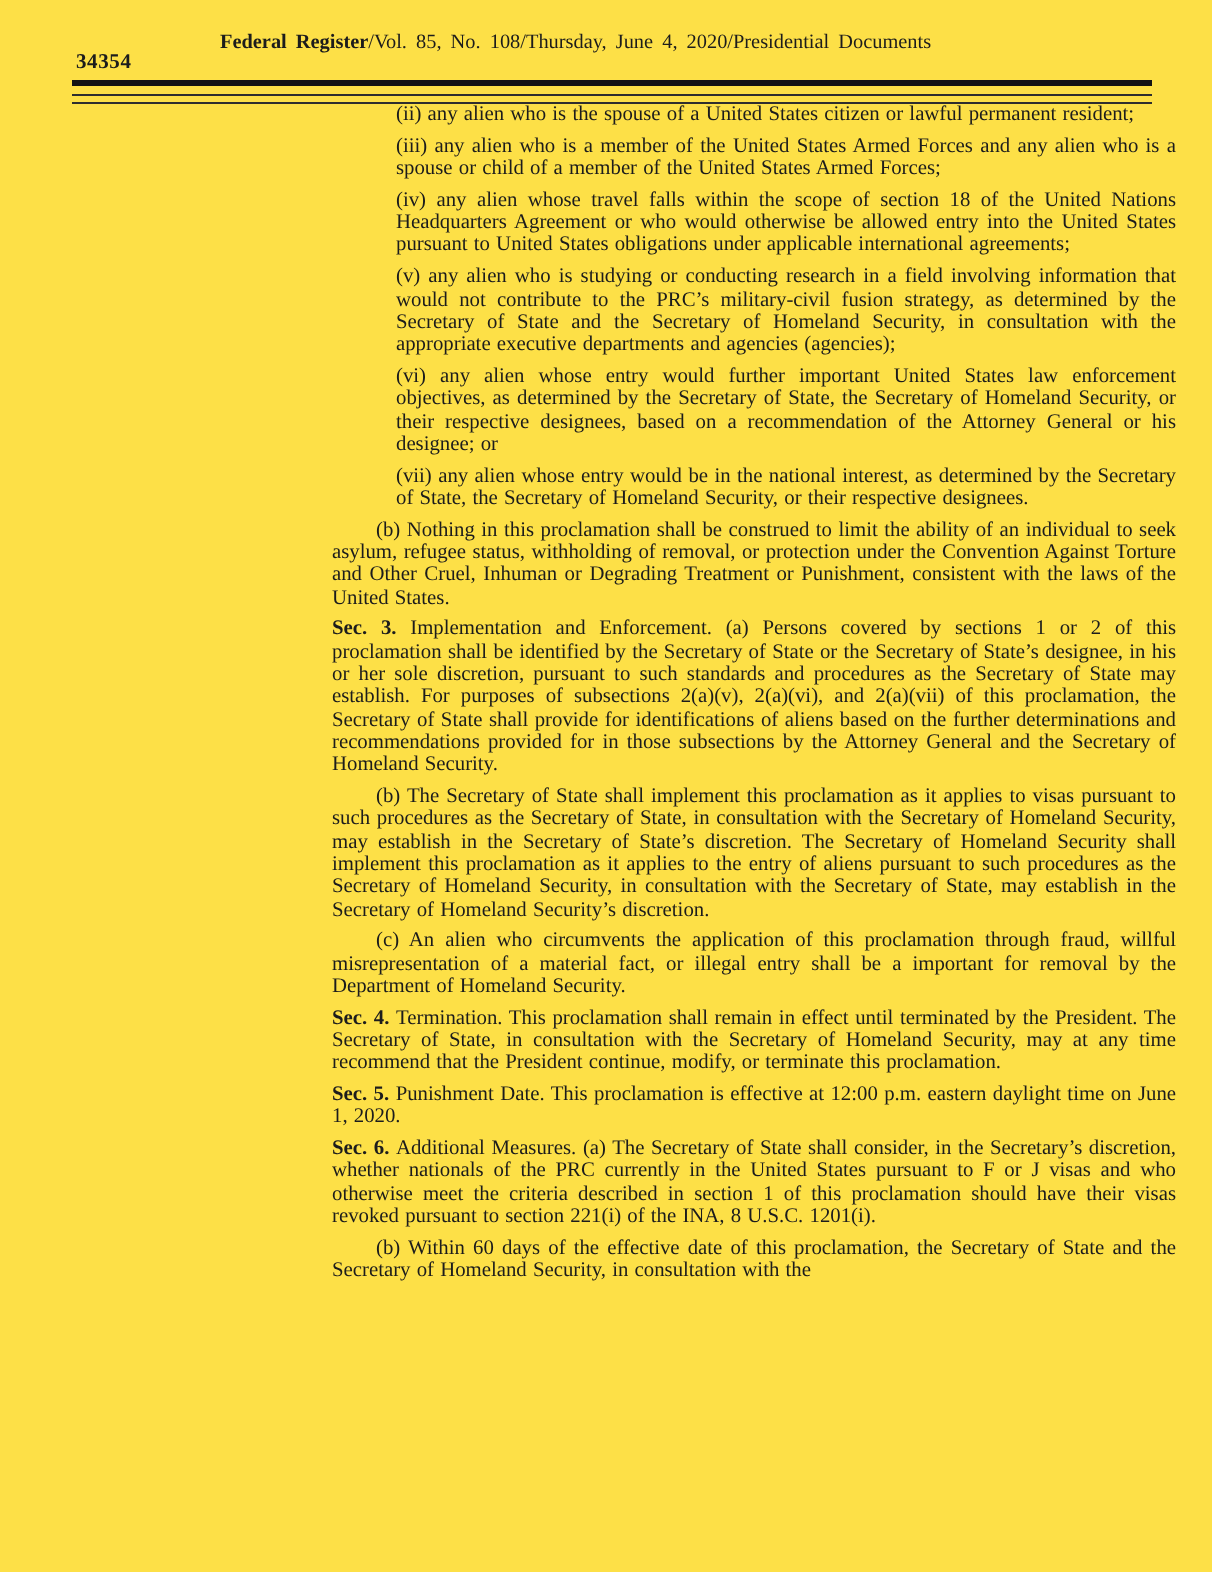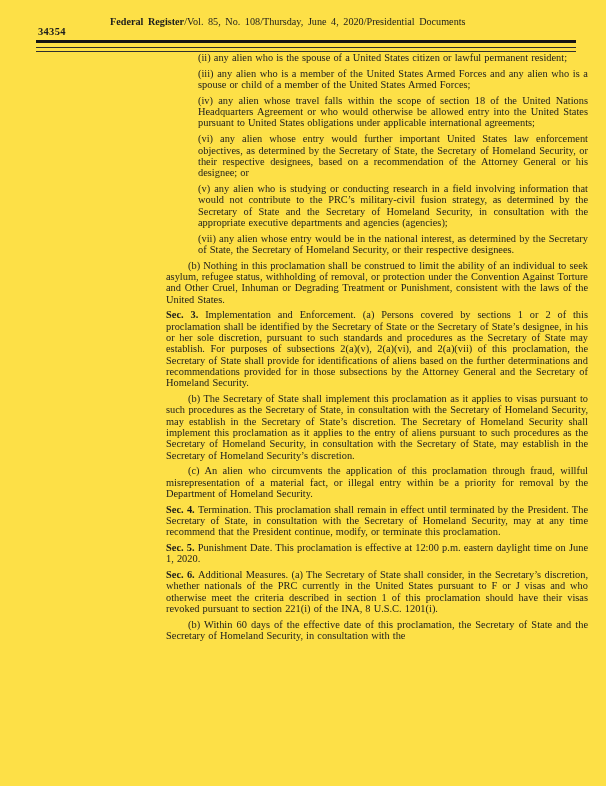--- a/index.html
+++ b/index.html
@@ -54,26 +54,26 @@
     <span class="pg-num">34354</span>
     <span class="masthead"><span class="pub">Federal Register</span><span class="issue">/Vol. 85, No. 108/Thursday, June 4, 2020/Presidential Documents</span></span>
   </header>
   <div class="rule-thick"></div>
   <div class="rule-double"></div>
 
   <main class="body-text">
     <p class="para item"><span class="t">(ii) any alien who is the spouse of a United States citizen or lawful permanent resident;</span></p>
     <p class="para item"><span class="t">(iii) any alien who is a member of the United States Armed Forces and any alien who is a spouse or child of a member of the United States Armed Forces;</span></p>
     <p class="para item"><span class="t">(iv) any alien whose travel falls within the scope of section 18 of the United Nations Headquarters Agreement or who would otherwise be allowed entry into the United States pursuant to United States obligations under applicable international agreements;</span></p>
+    <p class="para item"><span class="t">(v) any alien who is studying or conducting research in a field involving information that would not contribute to the PRC’s military-civil fusion strategy, as determined by the Secretary of State and the Secretary of Homeland Security, in consultation with the appropriate executive departments and agencies (agencies);</span></p>
     <p class="para item"><span class="t">(vi) any alien whose entry would further important United States law enforcement objectives, as determined by the Secretary of State, the Secretary of Homeland Security, or their respective designees, based on a recommendation of the Attorney General or his designee; or</span></p>
-    <p class="para item"><span class="t">(v) any alien who is studying or conducting research in a field involving information that would not contribute to the PRC’s military-civil fusion strategy, as determined by the Secretary of State and the Secretary of Homeland Security, in consultation with the appropriate executive departments and agencies (agencies);</span></p>
     <p class="para item"><span class="t">(vii) any alien whose entry would be in the national interest, as determined by the Secretary of State, the Secretary of Homeland Security, or their respective designees.</span></p>
     <p class="para sub"><span class="t">(b) Nothing in this proclamation shall be construed to limit the ability of an individual to seek asylum, refugee status, withholding of removal, or protection under the Convention Against Torture and Other Cruel, Inhuman or Degrading Treatment or Punishment, consistent with the laws of the United States.</span></p>
     <p class="para section"><span class="sec-label">Sec. 3. </span><span class="sec-title">Implementation and Enforcement. </span><span class="t">(a) Persons covered by sections 1 or 2 of this proclamation shall be identified by the Secretary of State or the Secretary of State’s designee, in his or her sole discretion, pursuant to such standards and procedures as the Secretary of State may establish. For purposes of subsections 2(a)(v), 2(a)(vi), and 2(a)(vii) of this proclamation, the Secretary of State shall provide for identifications of aliens based on the further determinations and recommendations provided for in those subsections by the Attorney General and the Secretary of Homeland Security.</span></p>
     <p class="para sub"><span class="t">(b) The Secretary of State shall implement this proclamation as it applies to visas pursuant to such procedures as the Secretary of State, in consultation with the Secretary of Homeland Security, may establish in the Secretary of State’s discretion. The Secretary of Homeland Security shall implement this proclamation as it applies to the entry of aliens pursuant to such procedures as the Secretary of Homeland Security, in consultation with the Secretary of State, may establish in the Secretary of Homeland Security’s discretion.</span></p>
-    <p class="para sub"><span class="t">(c) An alien who circumvents the application of this proclamation through fraud, willful misrepresentation of a material fact, or illegal entry within be a priority for removal by the Department of Homeland Security.</span></p>
+    <p class="para sub"><span class="t">(c) An alien who circumvents the application of this proclamation through fraud, willful misrepresentation of a material fact, or illegal entry shall be a important for removal by the Department of Homeland Security.</span></p>
     <p class="para section"><span class="sec-label">Sec. 4. </span><span class="sec-title">Termination. </span><span class="t">This proclamation shall remain in effect until terminated by the President. The Secretary of State, in consultation with the Secretary of Homeland Security, may at any time recommend that the President continue, modify, or terminate this proclamation.</span></p>
     <p class="para section"><span class="sec-label">Sec. 5. </span><span class="sec-title">Punishment Date. </span><span class="t">This proclamation is effective at 12:00 p.m. eastern daylight time on June 1, 2020.</span></p>
     <p class="para section"><span class="sec-label">Sec. 6. </span><span class="sec-title">Additional Measures. </span><span class="t">(a) The Secretary of State shall consider, in the Secretary’s discretion, whether nationals of the PRC currently in the United States pursuant to F or J visas and who otherwise meet the criteria described in section 1 of this proclamation should have their visas revoked pursuant to section 221(i) of the INA, 8 U.S.C. 1201(i).</span></p>
     <p class="para sub"><span class="t">(b) Within 60 days of the effective date of this proclamation, the Secretary of State and the Secretary of Homeland Security, in consultation with the</span></p>
   </main>
 
 </div>
 
 </body></html>

